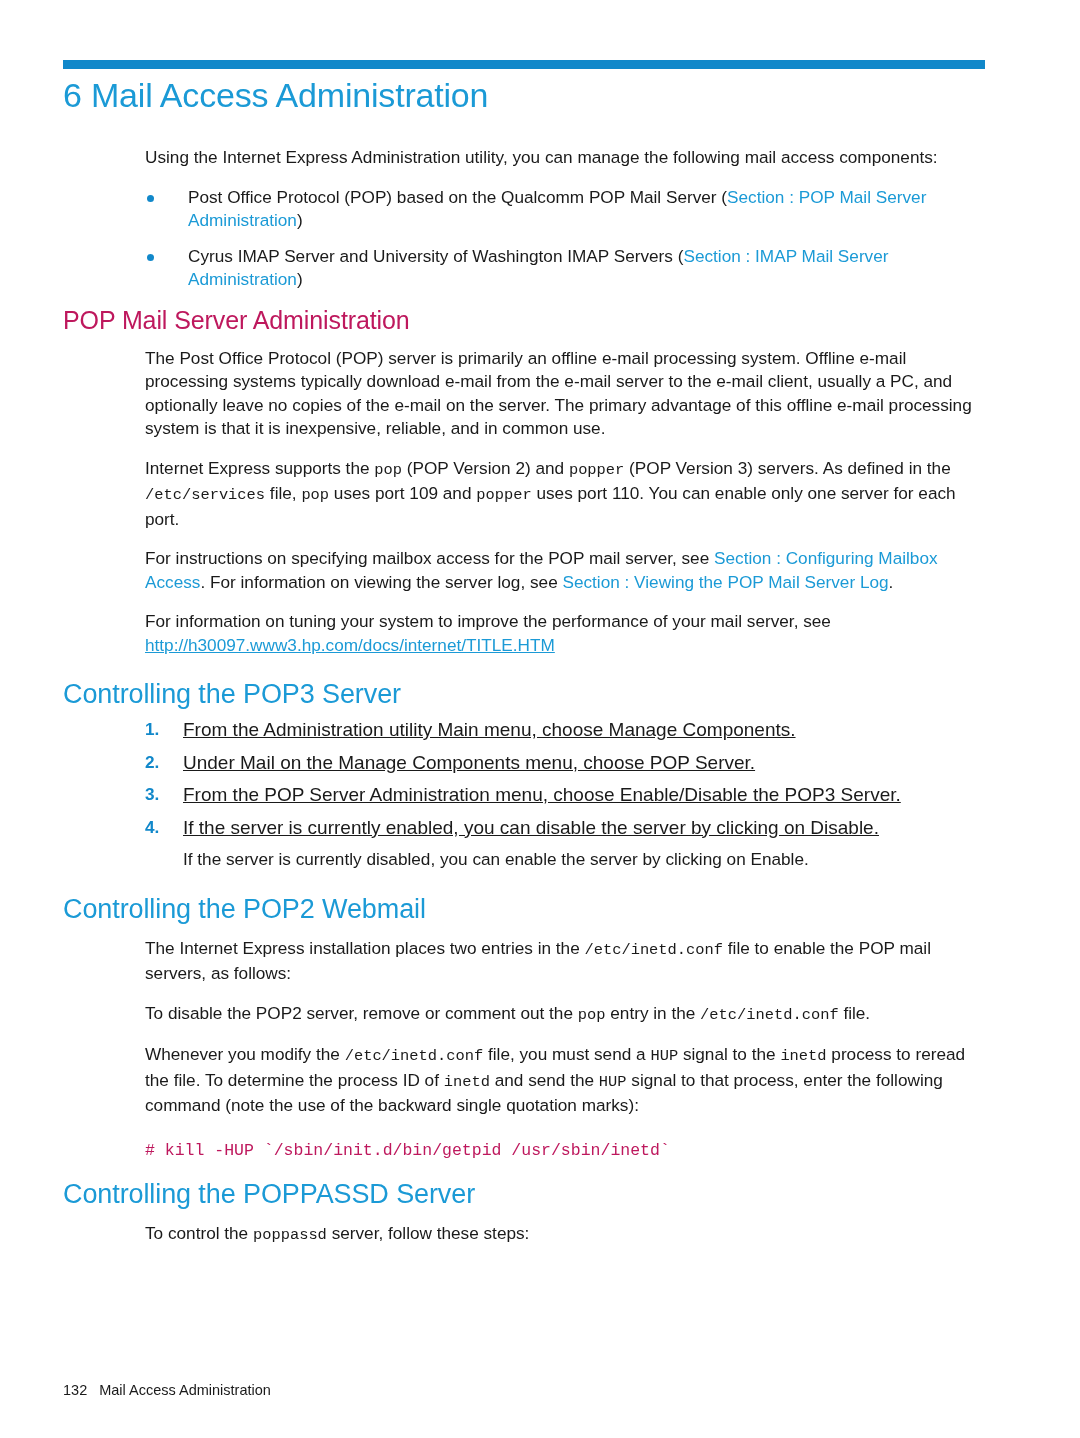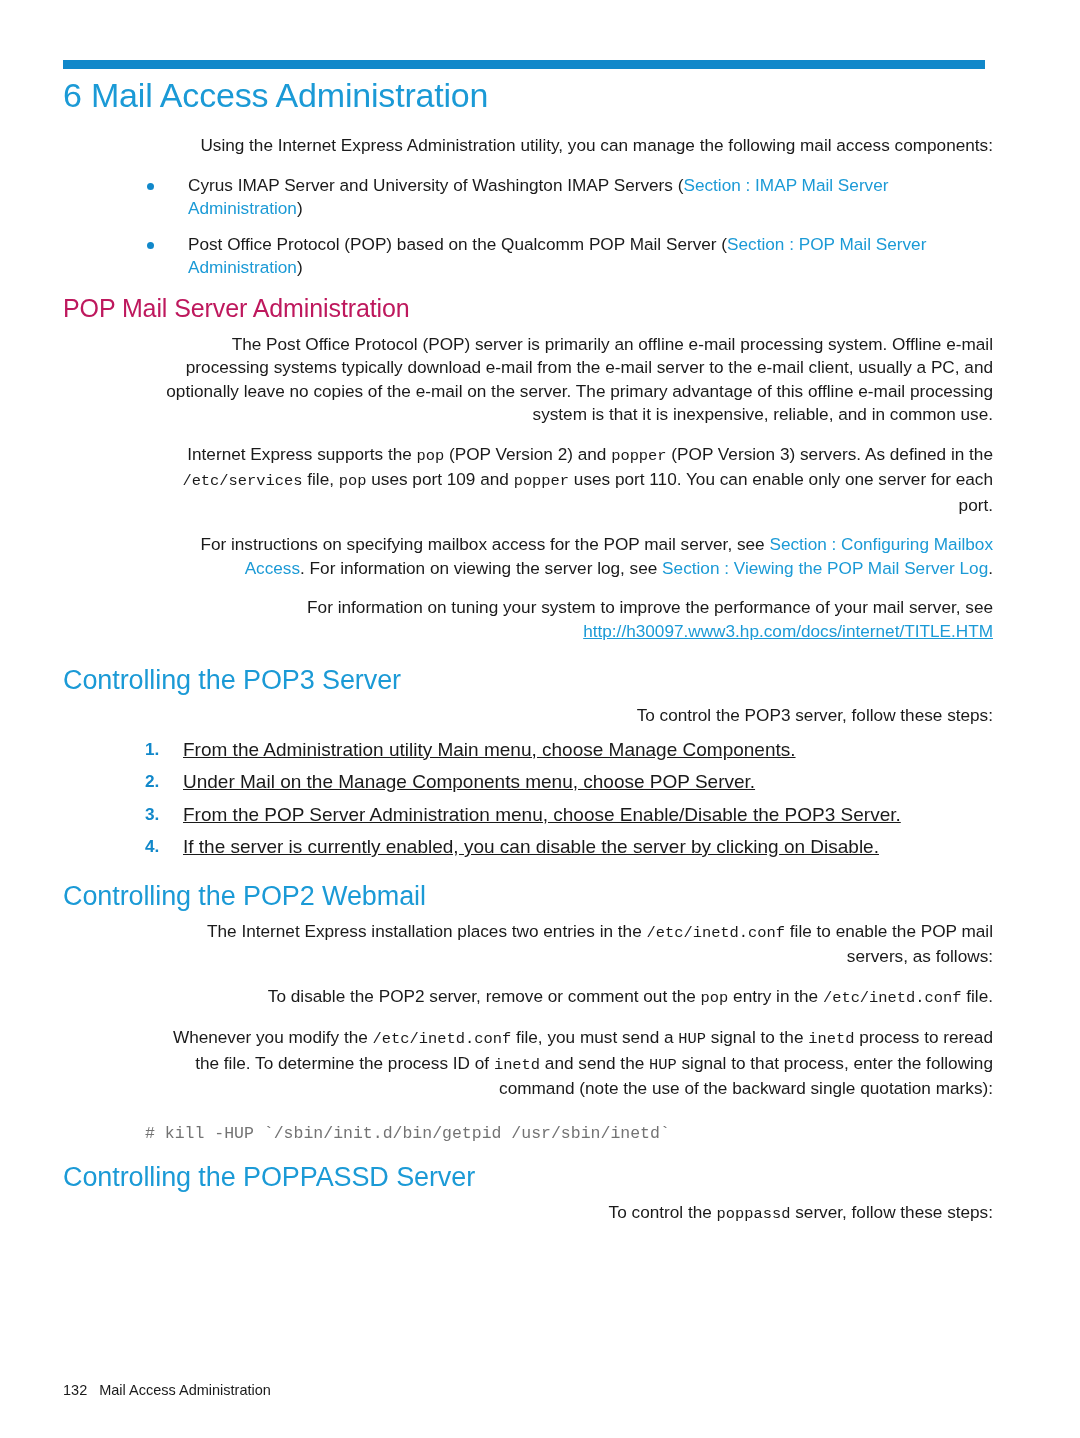--- a/index.html
+++ b/index.html
@@ -47,26 +47,26 @@
 
   
   .content {
     position: absolute;
     left: 63px;
     top: 134px;
     width: 930px;
   }
 
   p.body {
-    margin: 0 0 16px 0;
+    margin: 12px 0 16px 0;
     font-size: 17.2px;
     line-height: 23.5px;
     color: #1a1a1a;
     padding-left: 82px;
-    text-align: right;
+    text-align: left;
   }
 
   .lead { margin-bottom: 14px; }
 
   
   ul.bullets {
     list-style: none;
     margin: 0 0 14px 0;
     padding: 0 0 0 82px;
   }
@@ -162,21 +162,21 @@
     line-height: 21px;
     color: #1a1a1a;
     white-space: pre;
   }
   pre.cmd {
     margin: 22px 0 10px 0;
     padding-left: 82px;
     font-family: "Liberation Mono", monospace;
     font-size: 16.5px;
     line-height: 21px;
-    color: #737373;
+    color: #be185d;
     white-space: pre;
   }
 
   
   .footer {
     position: absolute;
     left: 63px;
     top: 1382px;
     font-size: 14.5px;
     color: #1a1a1a;
@@ -191,45 +191,45 @@
 
   <div class="top-rule"></div>
 
   <div class="chapter-title">6 Mail Access Administration</div>
 
   <div class="content">
 
     <p class="body lead">Using the Internet Express Administration utility, you can manage the following mail access components:</p>
 
     <ul class="bullets">
+      <li><span>Post Office Protocol (POP) based on the Qualcomm POP Mail Server (</span><span class="link">Section : POP Mail Server Administration</span><span>)</span></li>
       <li><span>Cyrus IMAP Server and University of Washington IMAP Servers (</span><span class="link">Section : IMAP Mail Server Administration</span><span>)</span></li>
-      <li><span>Post Office Protocol (POP) based on the Qualcomm POP Mail Server (</span><span class="link">Section : POP Mail Server Administration</span><span>)</span></li>
     </ul>
 
     <h2 class="sec">POP Mail Server Administration</h2>
 
     <p class="body">The Post Office Protocol (POP) server is primarily an offline e-mail processing system. Offline e-mail processing systems typically download e-mail from the e-mail server to the e-mail client, usually a PC, and optionally leave no copies of the e-mail on the server. The primary advantage of this offline e-mail processing system is that it is inexpensive, reliable, and in common use.</p>
 
     <p class="body"><span>Internet Express supports the </span><code>pop</code><span> (POP Version 2) and </span><code>popper</code><span> (POP Version 3) servers. As defined in the </span><code>/etc/services</code><span> file, </span><code>pop</code><span> uses port 109 and </span><code>popper</code><span> uses port 110. You can enable only one server for each port.</span></p>
 
     <p class="body"><span>For instructions on specifying mailbox access for the POP mail server, see </span><span class="link">Section : Configuring Mailbox Access</span><span>. For information on viewing the server log, see </span><span class="link">Section : Viewing the POP Mail Server Log</span><span>.</span></p>
 
     <p class="body"><span>For information on tuning your system to improve the performance of your mail server, see </span><span class="url">http://h30097.www3.hp.com/docs/internet/TITLE.HTM</span></p>
 
     <h3 class="subsec">Controlling the POP3 Server</h3>
 
-    <p class="body" style="margin-bottom:10px;">To control the POP3 server, follow these steps:</p>
 
     <ol class="steps">
       <li>From the Administration utility Main menu, choose Manage Components.</li>
       <li>Under Mail on the Manage Components menu, choose POP Server.</li>
       <li>From the POP Server Administration menu, choose Enable/Disable the POP3 Server.</li>
       <li>If the server is currently enabled, you can disable the server by clicking on Disable.</li>
     </ol>
 
+    <p class="substep">If the server is currently disabled, you can enable the server by clicking on Enable.</p>
 
     <h3 class="subsec">Controlling the POP2 Webmail</h3>
 
     <p class="body"><span>The Internet Express installation places two entries in the </span><code>/etc/inetd.conf</code><span> file to enable the POP mail servers, as follows:</span></p>
 
 
     <p class="body"><span>To disable the POP2 server, remove or comment out the </span><code>pop</code><span> entry in the </span><code>/etc/inetd.conf</code><span> file.</span></p>
 
     <p class="body"><span>Whenever you modify the </span><code>/etc/inetd.conf</code><span> file, you must send a </span><code>HUP</code><span> signal to the </span><code>inetd</code><span> process to reread the file. To determine the process ID of </span><code>inetd</code><span> and send the </span><code>HUP</code><span> signal to that process, enter the following command (note the use of the backward single quotation marks):</span></p>
 

